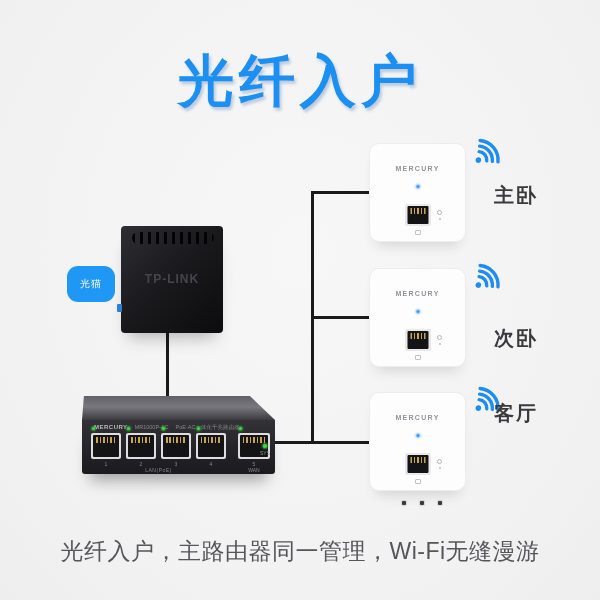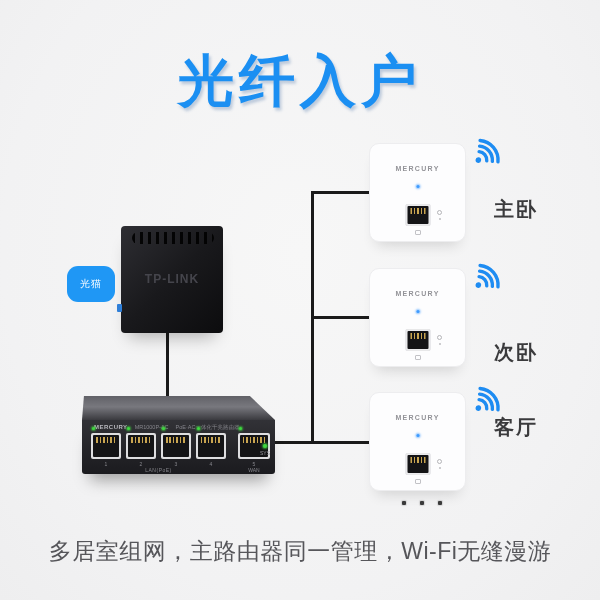--- a/index.html
+++ b/index.html
@@ -121,21 +121,21 @@
   .ap-under-mark{
     position:absolute;left:50%;top:86px;transform:translateX(-50%);
     width:4px;height:3px;border:1px solid #c2c2c6;border-radius:1px;
   }
   .ap-reset{position:absolute;left:67px;top:66px;display:flex;flex-direction:column;align-items:center;gap:3px;}
   .ap-reset i{display:block;width:3px;height:3px;border:1px solid #b4b4b8;border-radius:50%;}
   .ap-reset b{display:block;width:2px;height:2px;background:#bcbcc0;border-radius:50%;}
   
   .wifi{position:absolute;left:473px;width:30px;height:32px;transform:rotate(5deg);}
   .room{
-    position:absolute;left:494px;font-size:20px;font-weight:700;color:#3a3a3c;letter-spacing:2px;margin-top:14px;
+    position:absolute;left:494px;font-size:20px;font-weight:700;color:#3a3a3c;letter-spacing:2px;
   }
   .more-dots{position:absolute;left:402px;top:501px;display:flex;gap:14px;}
   .more-dots i{display:block;width:4px;height:4px;background:#3a3a3a;border-radius:1px;box-shadow:0 0 1px 1px rgba(0,0,0,.12);}
   
   .footer{
     position:absolute;left:0;top:536px;width:600px;text-align:center;
     font-size:23px;color:#56565a;font-weight:500;letter-spacing:.5px;
   }
 </style>
 </head>
@@ -270,15 +270,15 @@
     </svg>
   </div>
   <div class="room" style="top:400px;">客厅</div>
 
   <div class="more-dots">
     <i></i>
     <i></i>
     <i></i>
   </div>
 
-  <div class="footer">多居室组网，主路由器同一管理，Wi-Fi无缝漫游</div>
+  <div class="footer">光纤入户，主路由器同一管理，Wi-Fi无缝漫游</div>
 
 </div>
 
 </body></html>

